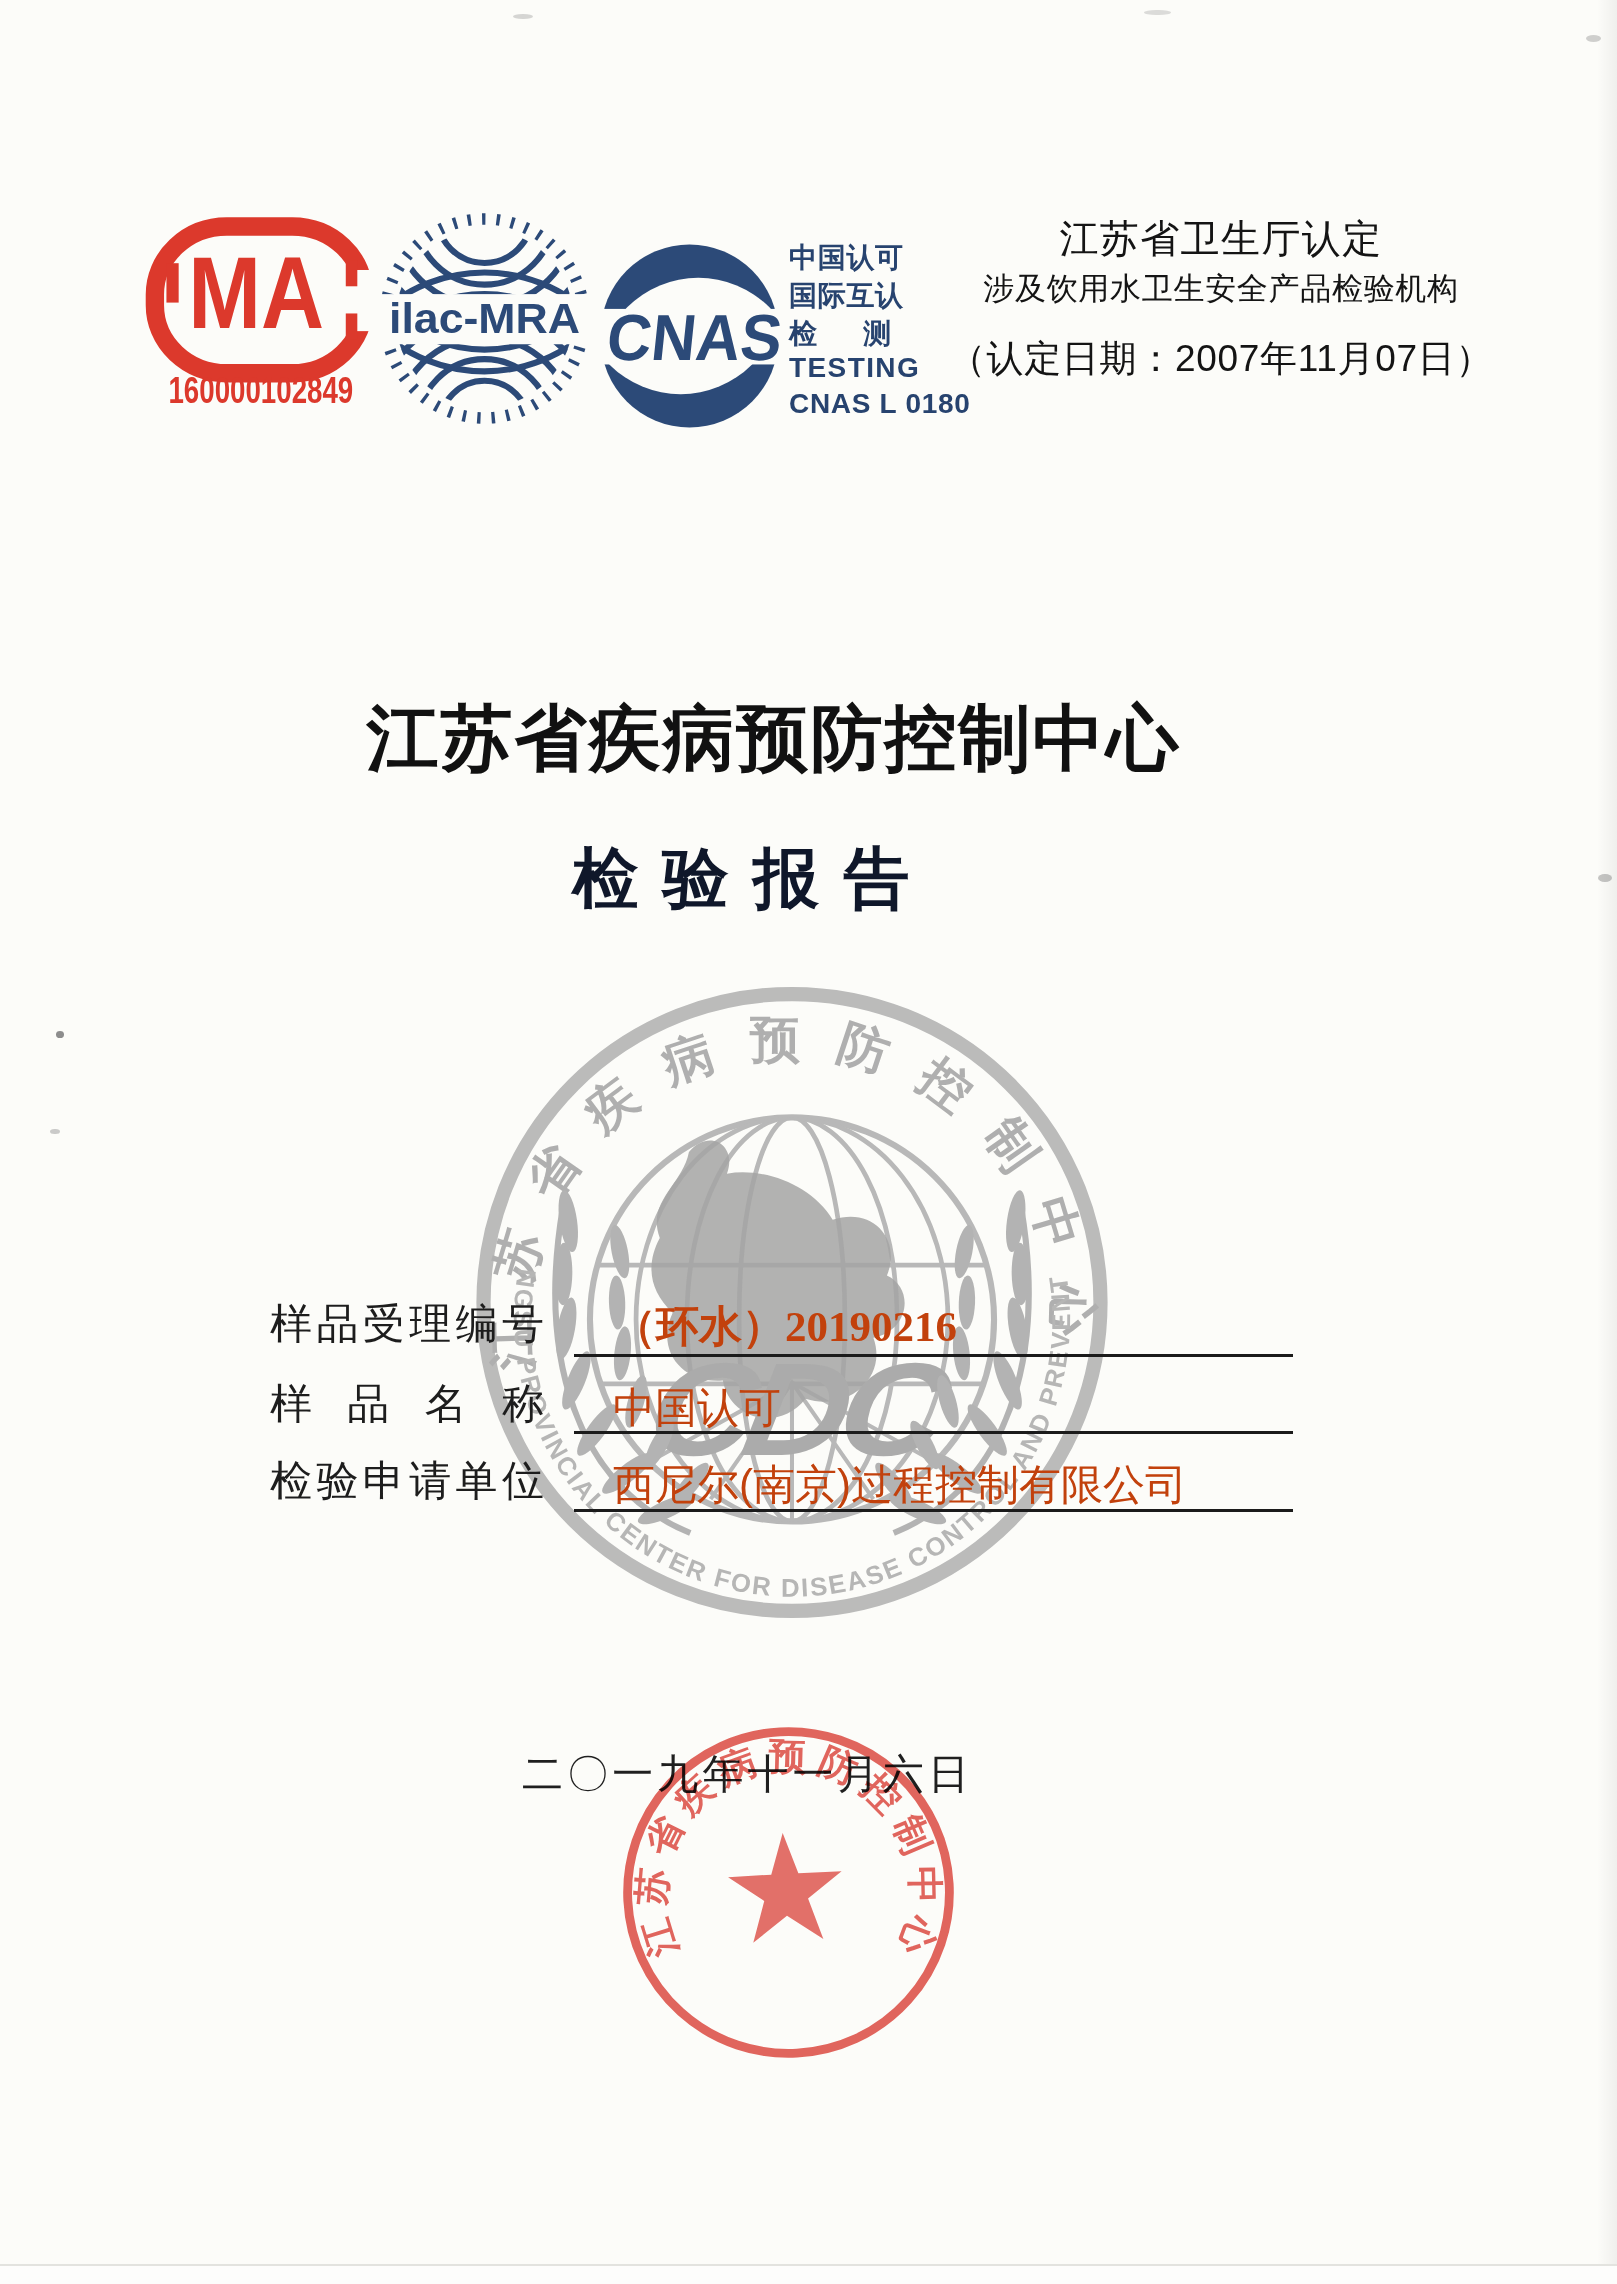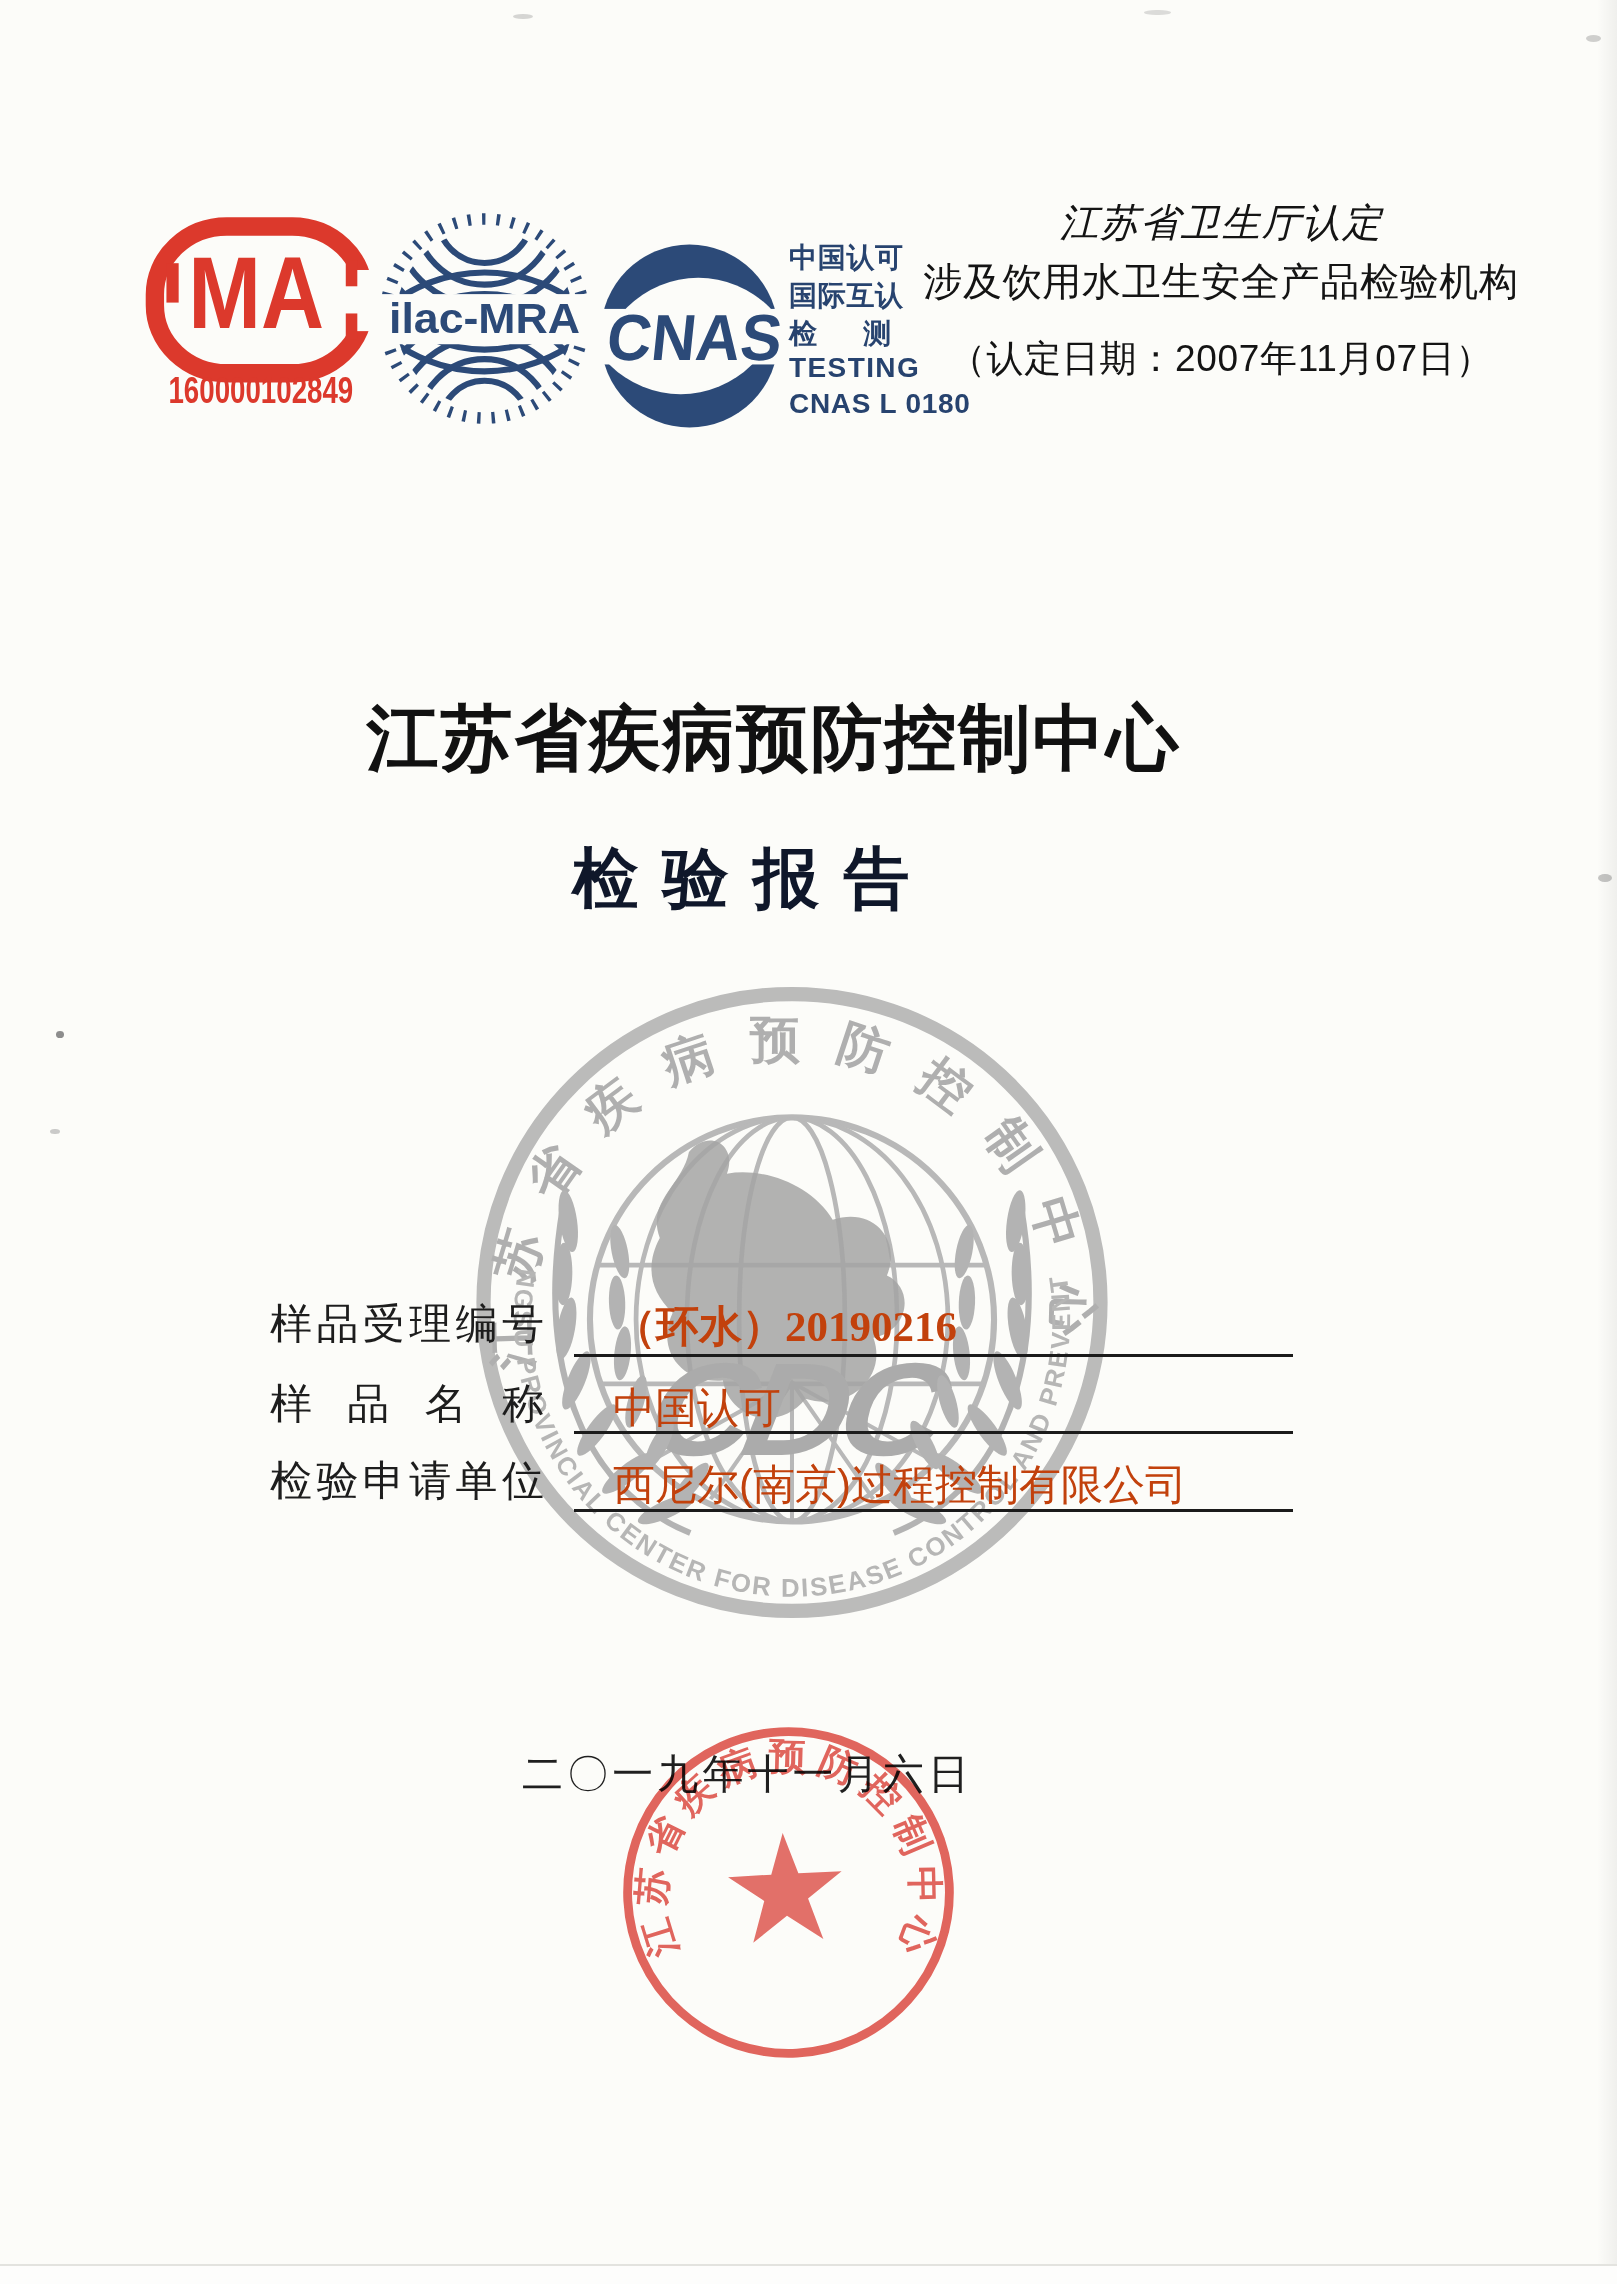--- a/index.html
+++ b/index.html
@@ -16,22 +16,22 @@
   .accr{left:789px; top:239px; width:163px; height:190px; z-index:2;
         color:#27436f; font-weight:700;}
   .accr .ln{position:absolute; left:0; font-size:28px; white-space:nowrap; letter-spacing:0.7px;}
   .accr .ln1{top:0px;}
   .accr .ln2{top:38px;}
   .accr .ln3{top:76px; width:103px; text-align:justify; text-align-last:justify;}
   .accr .ln4{top:113px; letter-spacing:1.4px;}
   .accr .ln5{top:149px; letter-spacing:0.7px;}
   .authority{z-index:2; color:#141414;}
   .auth-ln{position:absolute; left:902px; width:638px; text-align:center; white-space:nowrap; font-weight:500;}
-  .auth-ln1{top:196px; font-size:39px; letter-spacing:1.4px;font-style:italic;}
-  .auth-ln2{top:255px; font-size:39px; letter-spacing:0.7px;}
+  .auth-ln1{top:212px; font-size:39px; letter-spacing:1.4px;}
+  .auth-ln2{top:268px; font-size:31px; letter-spacing:0.7px;}
   .auth-ln3{top:334px; font-size:37px; letter-spacing:0.7px;}
   
   .org-title{left:34px; top:691px; width:1479px; text-align:center;
              font-size:72px; font-weight:700; letter-spacing:2px; color:#111;
              z-index:2; white-space:nowrap;}
   .doc-title{left:407px; top:834px; width:692px; text-align:center;
              font-size:66px; font-weight:700; letter-spacing:24.4px; color:#0f172a;
              z-index:2; white-space:nowrap;}
   
   .watermark{left:453px; top:943px; width:678px; height:719px; z-index:1; opacity:.8;}

